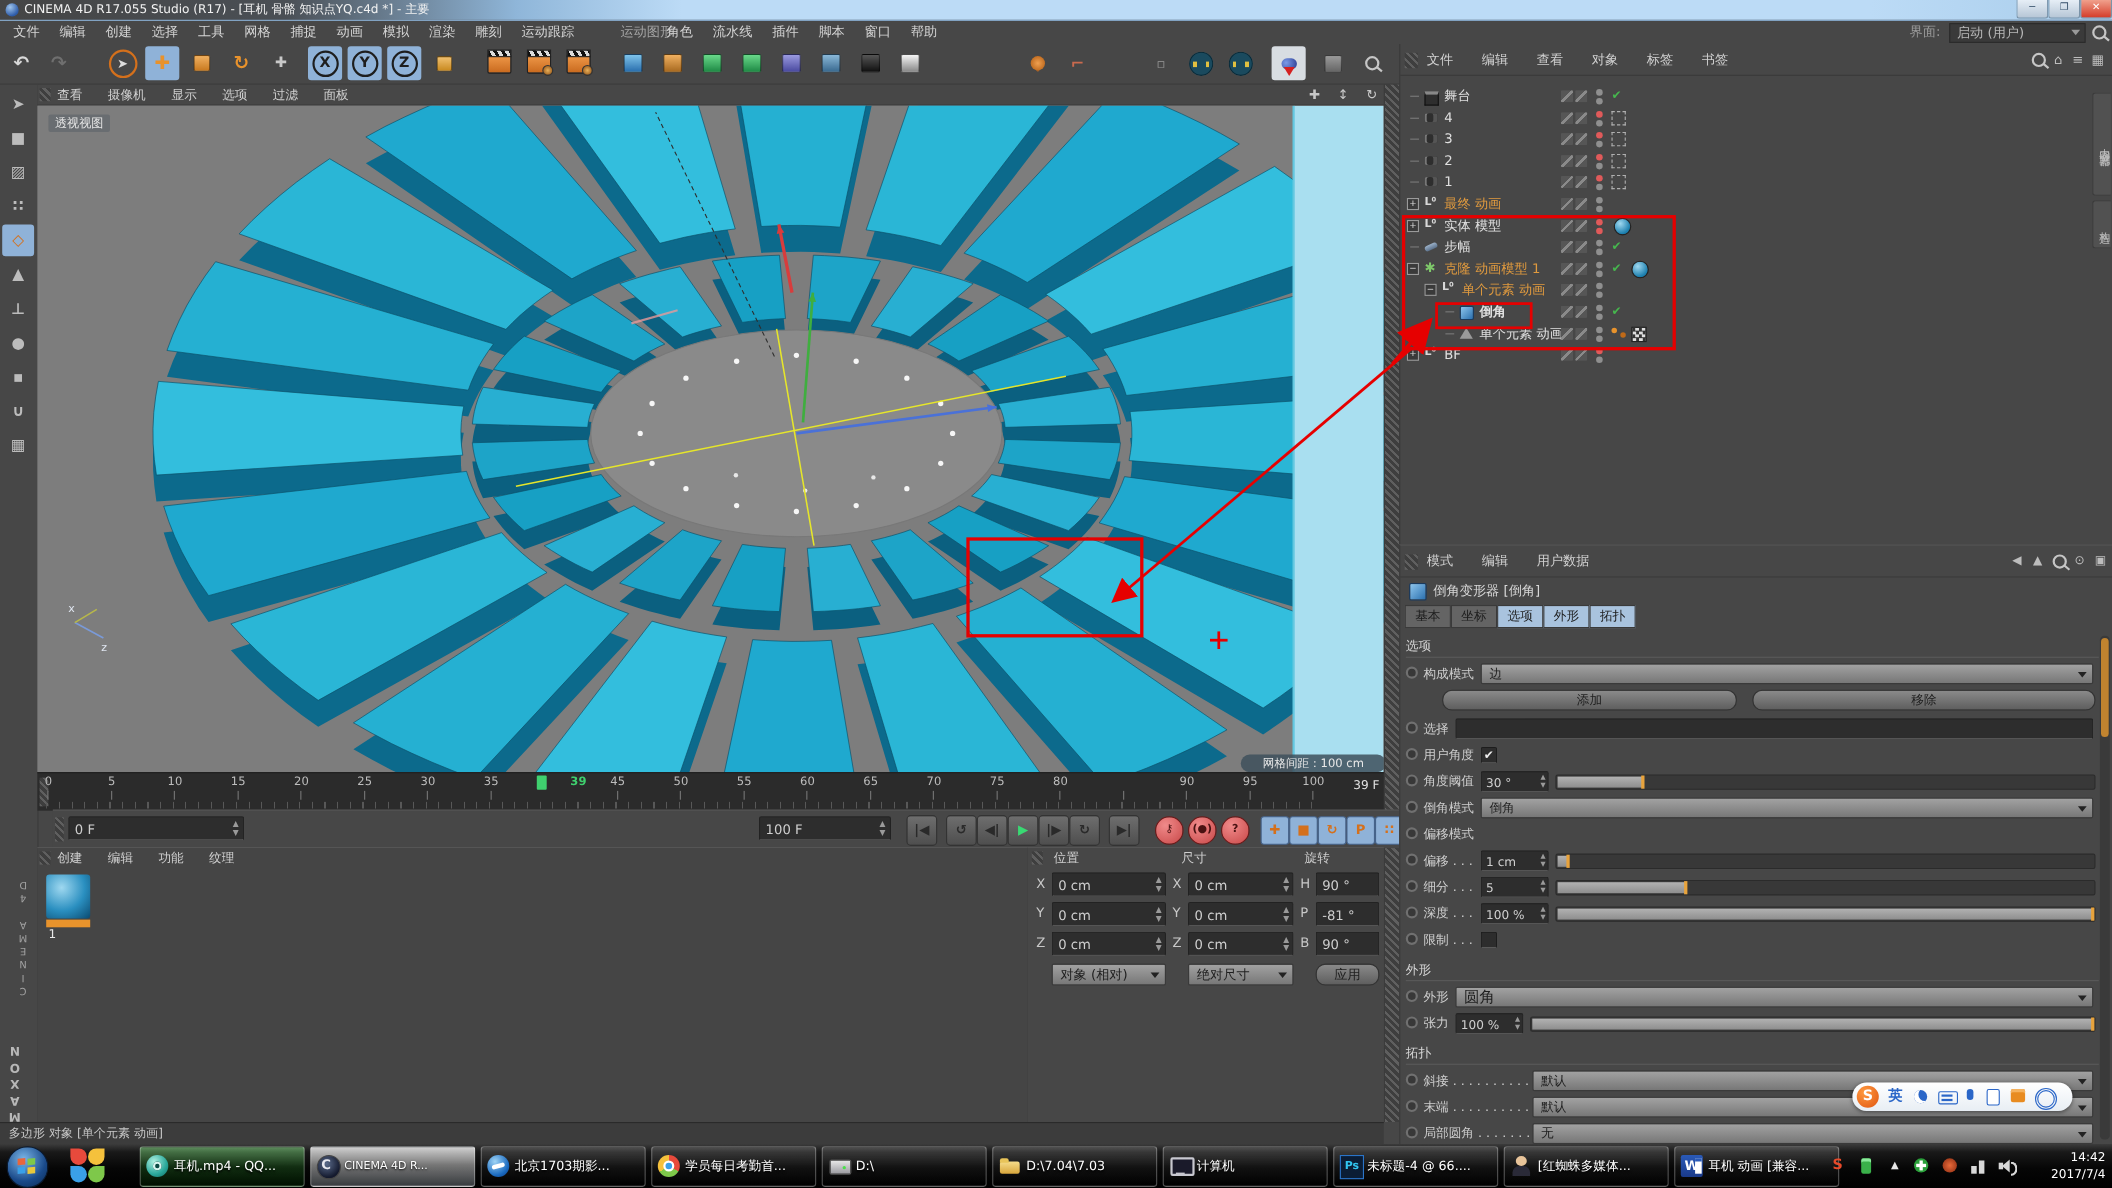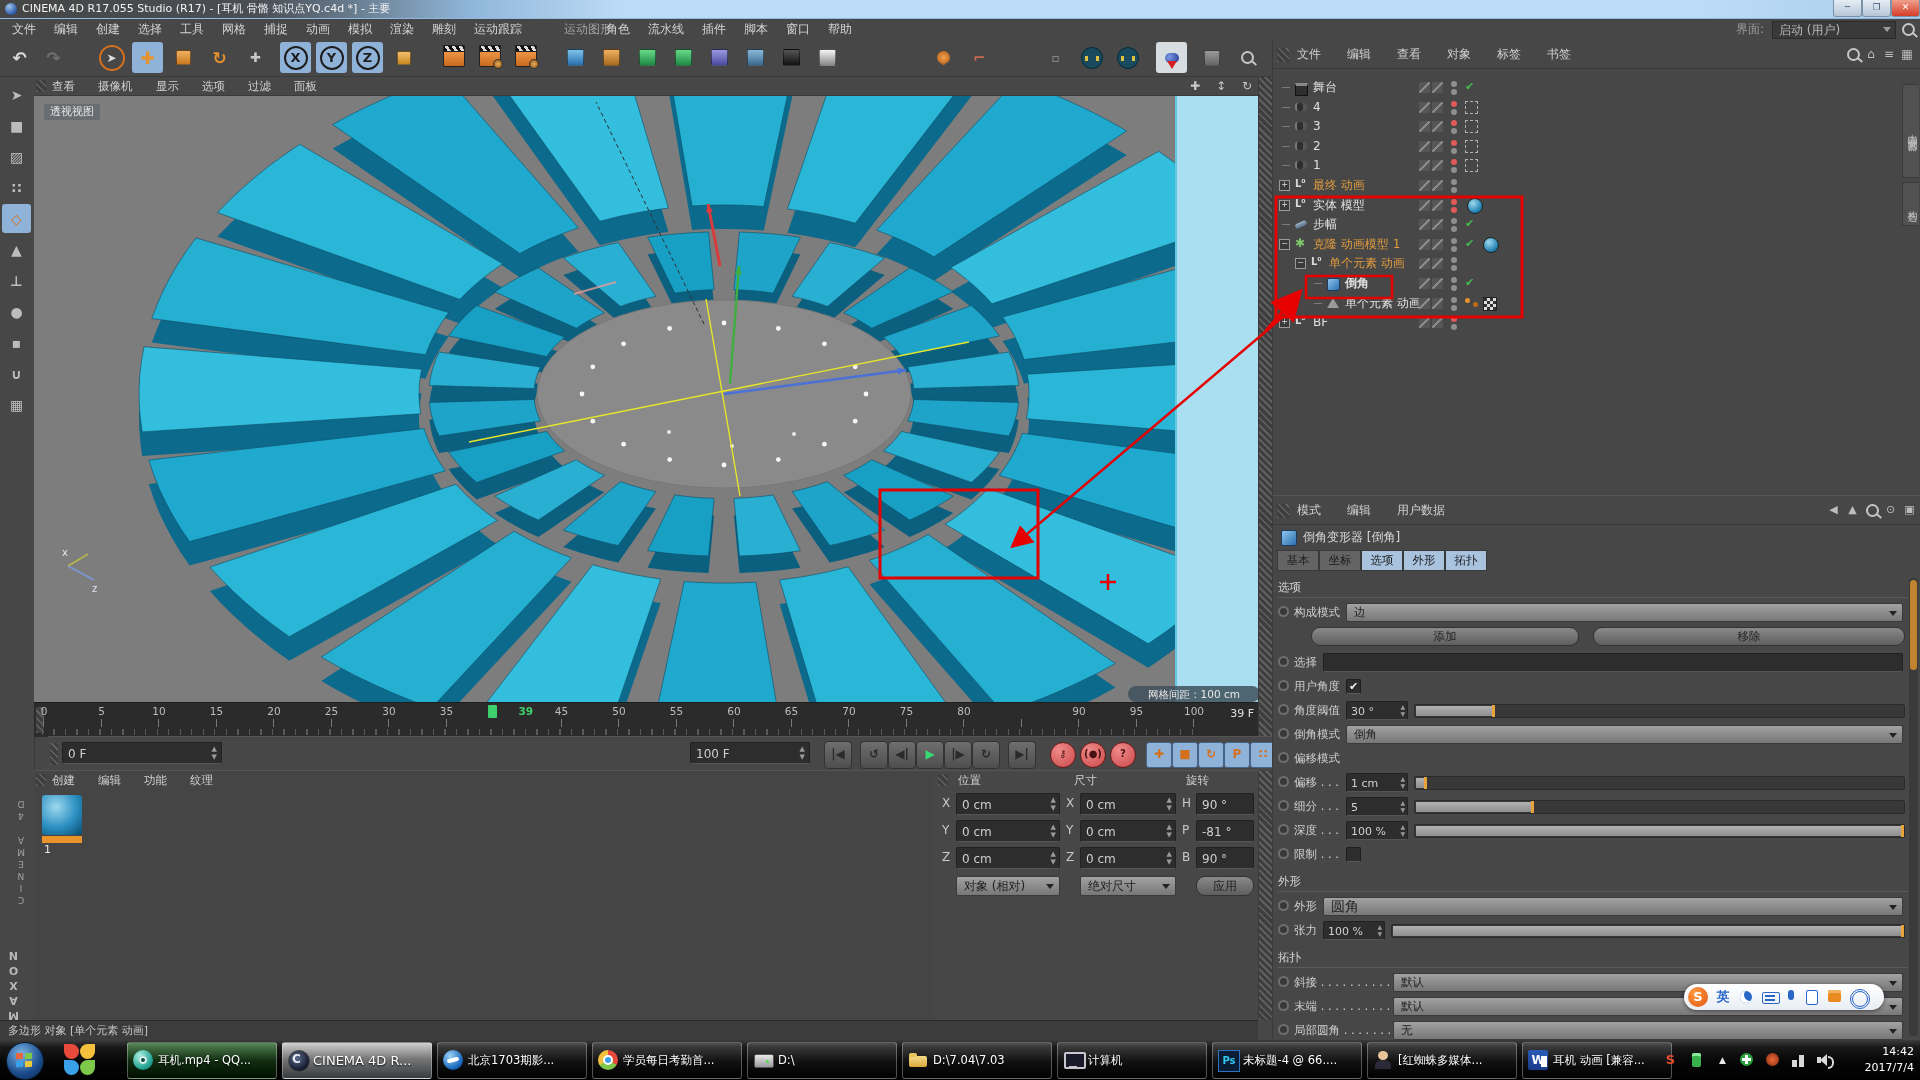--- a/index.html
+++ b/index.html
@@ -848,21 +848,21 @@
           <div style="position: absolute; left: 0px; top: 0px; width: 20px; height: 20px; border-radius: 50%; background: radial-gradient(circle at 35% 30%, rgb(174, 240, 224), rgb(42, 168, 154) 60%, rgb(15, 106, 96));"></div>
           <div style="position: absolute; left: 6px; top: 6px; width: 8px; height: 8px; border-radius: 50%; background: rgb(11, 74, 68); box-shadow: rgb(216, 245, 239) 0px 0px 0px 2px inset;"></div>
         </div>
         <div class="ell" style="position: absolute; left: 30px; top: 9px; width: 112px; height: 17px; line-height: 17px; color: rgb(255, 255, 255); font-size: 11.5px; text-shadow: rgb(0, 0, 0) 0px 1px 2px;">耳机.mp4 - QQ...</div>
       </div>
       <div style="position: absolute; left: 282px; top: 2px; width: 148px; height: 35px; background: linear-gradient(rgba(255, 255, 255, 0.78), rgba(255, 255, 255, 0.45) 45%, rgba(160, 170, 180, 0.35)); border: 1px solid rgba(255, 255, 255, 0.3); border-radius: 3px;">
         <div style="position: absolute; left: 5px; top: 7px; width: 20px; height: 20px;">
           <div style="position: absolute; left: 0px; top: 0px; width: 20px; height: 20px; border-radius: 50%; background: radial-gradient(circle at 40% 35%, rgb(90, 106, 138), rgb(20, 26, 46) 70%); border: 1px solid rgb(68, 68, 68);"></div>
           <div style="position: absolute; left: 4px; top: 2px; width: 14px; height: 16px; color: rgb(232, 232, 240); font-size: 12px; font-weight: bold;">C</div>
         </div>
-        <div class="ell" style="position: absolute; left: 30px; top: 9px; width: 112px; height: 17px; line-height: 17px; color: rgb(255, 255, 255); font-size: 13px; text-shadow: rgb(0, 0, 0) 0px 1px 2px;">CINEMA 4D R...</div>
+        <div class="ell" style="position: absolute; left: 30px; top: 9px; width: 112px; height: 17px; line-height: 17px; color: rgb(255, 255, 255); font-size: 10px; text-shadow: rgb(0, 0, 0) 0px 1px 2px;">CINEMA 4D R...</div>
       </div>
       <div style="position: absolute; left: 437px; top: 2px; width: 148px; height: 35px; background: linear-gradient(rgba(255, 255, 255, 0.16), rgba(255, 255, 255, 0.05) 50%, rgba(0, 0, 0, 0.25)); border: 1px solid rgba(255, 255, 255, 0.3); border-radius: 3px;">
         <div style="position: absolute; left: 5px; top: 7px; width: 20px; height: 20px;">
           <div style="position: absolute; left: 0px; top: 0px; width: 20px; height: 20px; border-radius: 50%; background: radial-gradient(circle at 35% 30%, rgb(159, 212, 245), rgb(26, 106, 192) 65%, rgb(10, 58, 128));"></div>
           <div style="position: absolute; left: 4px; top: 8px; width: 12px; height: 4px; background: rgb(255, 255, 255); border-radius: 2px; transform: rotate(-15deg);"></div>
         </div>
         <div class="ell" style="position: absolute; left: 30px; top: 9px; width: 112px; height: 17px; line-height: 17px; color: rgb(255, 255, 255); font-size: 11.5px; text-shadow: rgb(0, 0, 0) 0px 1px 2px;">北京1703期影...</div>
       </div>
       <div style="position: absolute; left: 592px; top: 2px; width: 148px; height: 35px; background: linear-gradient(rgba(255, 255, 255, 0.16), rgba(255, 255, 255, 0.05) 50%, rgba(0, 0, 0, 0.25)); border: 1px solid rgba(255, 255, 255, 0.3); border-radius: 3px;">
         <div style="position: absolute; left: 5px; top: 7px; width: 20px; height: 20px;">

